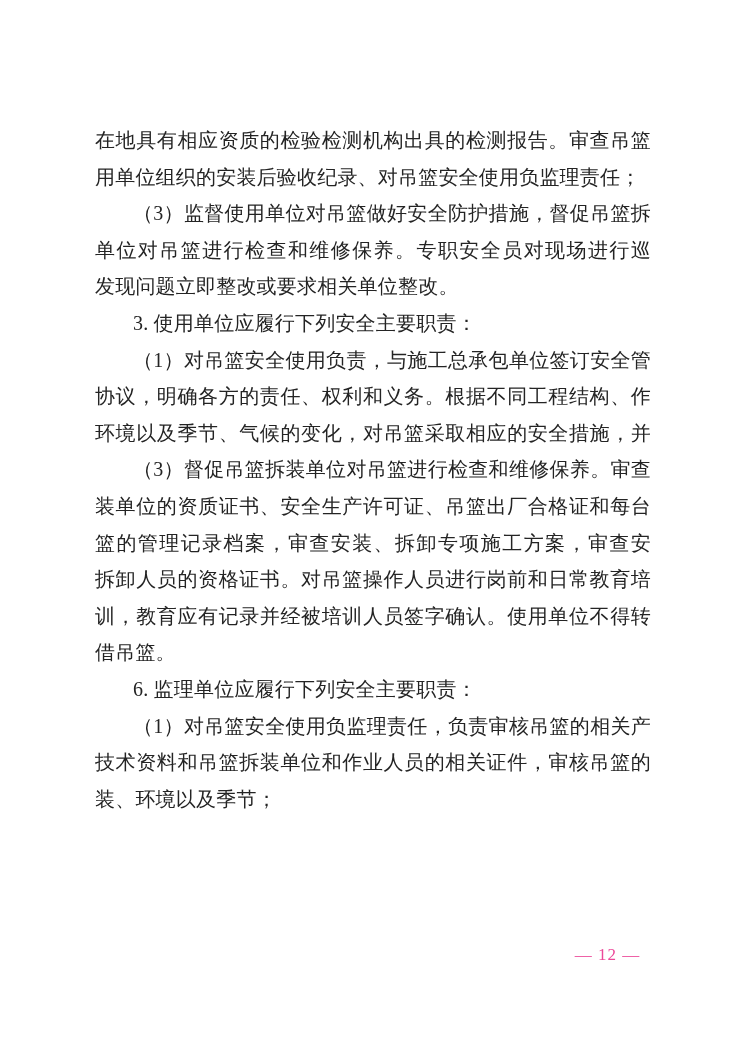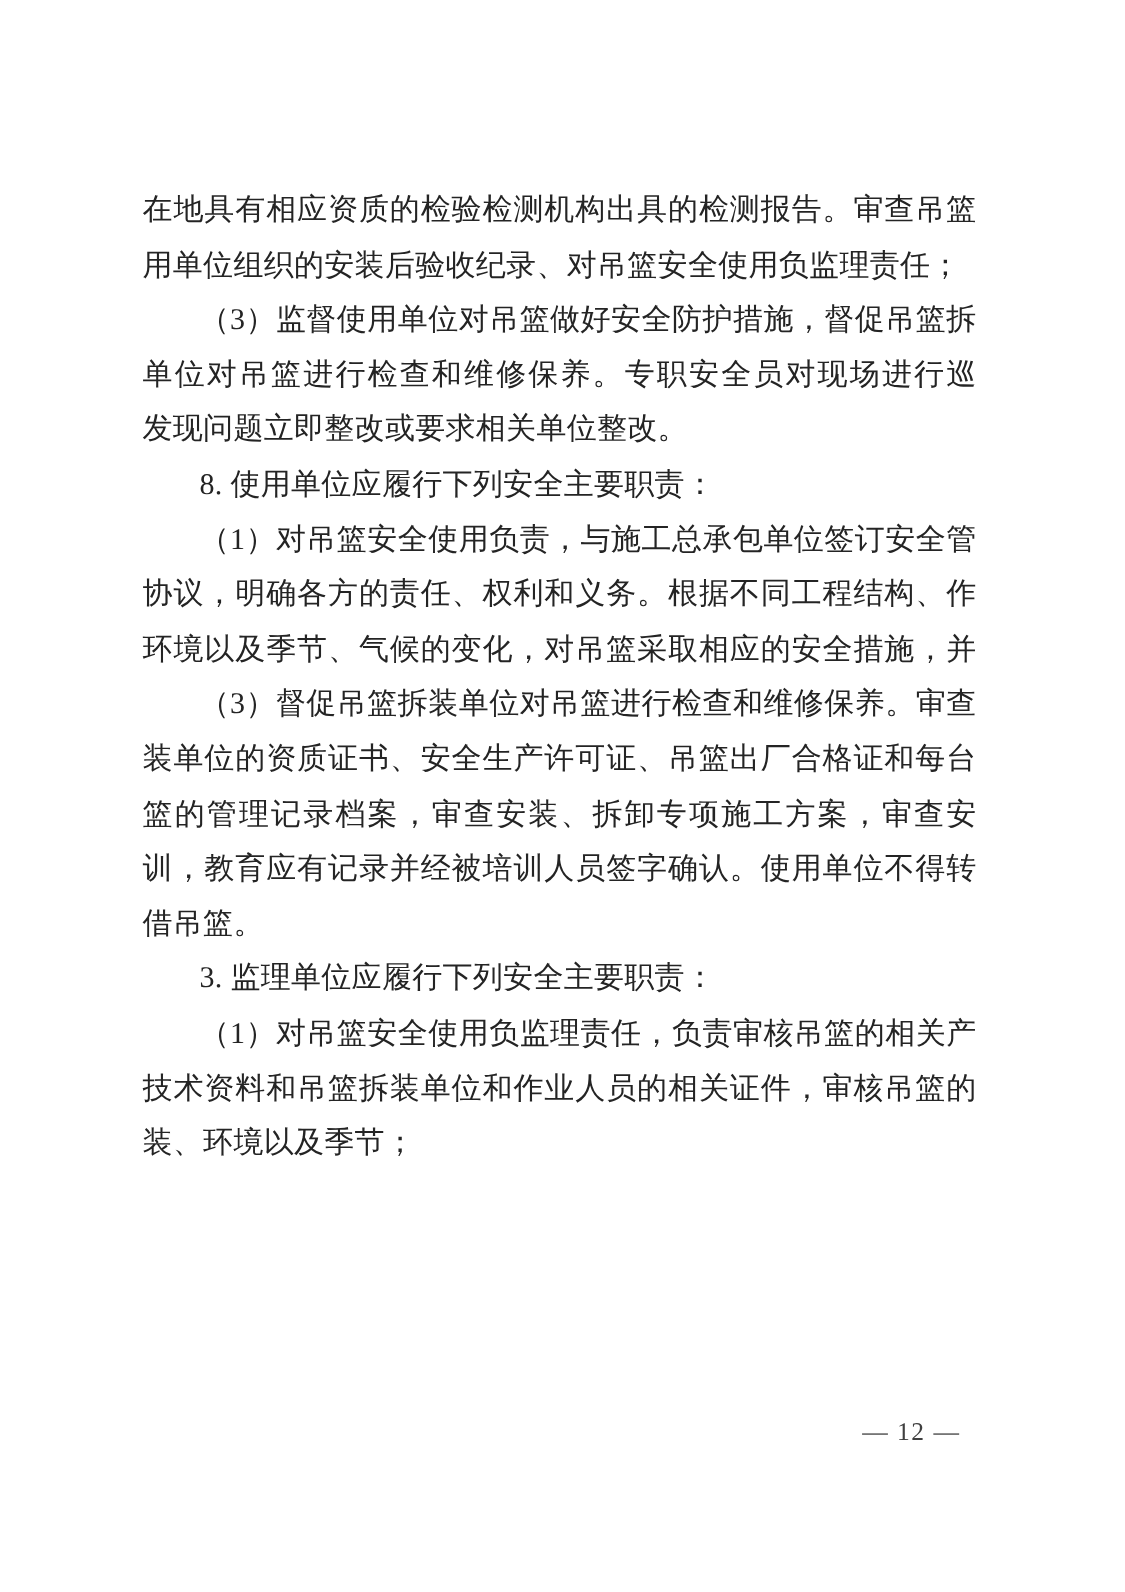--- a/index.html
+++ b/index.html
@@ -46,43 +46,44 @@
   }
   .page-number {
     position: absolute;
     top: 943px;
     left: 560px;
     width: 95px;
     height: 24px;
     line-height: 24px;
     text-align: center;
     font-size: 17px;
-    color: #404040;
+    color: #ec4899;
     letter-spacing: 1px;
     font-family: "Liberation Serif", serif;
   }
 </style>
 </head>
 <body>
 
 <div class="page">
   <div class="doc-body">
       <div class="line fill">在地具有相应资质的检验检测机构出具的检测报告。审查吊篮使</div>
       <div class="line">用单位组织的安装后验收纪录、对吊篮安全使用负监理责任；</div>
       <div class="line indent fill">（3）监督使用单位对吊篮做好安全防护措施，督促吊篮拆装</div>
       <div class="line fill">单位对吊篮进行检查和维修保养。专职安全员对现场进行巡查，</div>
       <div class="line">发现问题立即整改或要求相关单位整改。</div>
-      <div class="line indent">8. 使用单位应履行下列安全主要职责：</div>
+      <div class="line indent">3. 使用单位应履行下列安全主要职责：</div>
       <div class="line indent fill">（1）对吊篮安全使用负责，与施工总承包单位签订安全管理</div>
       <div class="line fill">协议，明确各方的责任、权利和义务。根据不同工程结构、作业</div>
       <div class="line fill">环境以及季节、气候的变化，对吊篮采取相应的安全措施，并做</div>
       <div class="line indent fill">（3）督促吊篮拆装单位对吊篮进行检查和维修保养。审查拆</div>
       <div class="line fill">装单位的资质证书、安全生产许可证、吊篮出厂合格证和每台吊</div>
       <div class="line fill">篮的管理记录档案，审查安装、拆卸专项施工方案，审查安装、</div>
+      <div class="line fill">拆卸人员的资格证书。对吊篮操作人员进行岗前和日常教育培</div>
       <div class="line fill">训，教育应有记录并经被培训人员签字确认。使用单位不得转租、</div>
       <div class="line">借吊篮。</div>
-      <div class="line indent">3. 监理单位应履行下列安全主要职责：</div>
+      <div class="line indent">6. 监理单位应履行下列安全主要职责：</div>
       <div class="line indent fill">（1）对吊篮安全使用负监理责任，负责审核吊篮的相关产品</div>
       <div class="line fill">技术资料和吊篮拆装单位和作业人员的相关证件，审核吊篮的安</div>
       <div class="line">装、环境以及季节；</div>
     </div>
   <div class="page-number">— 12 —</div>
 </div>
 
 </body></html>

